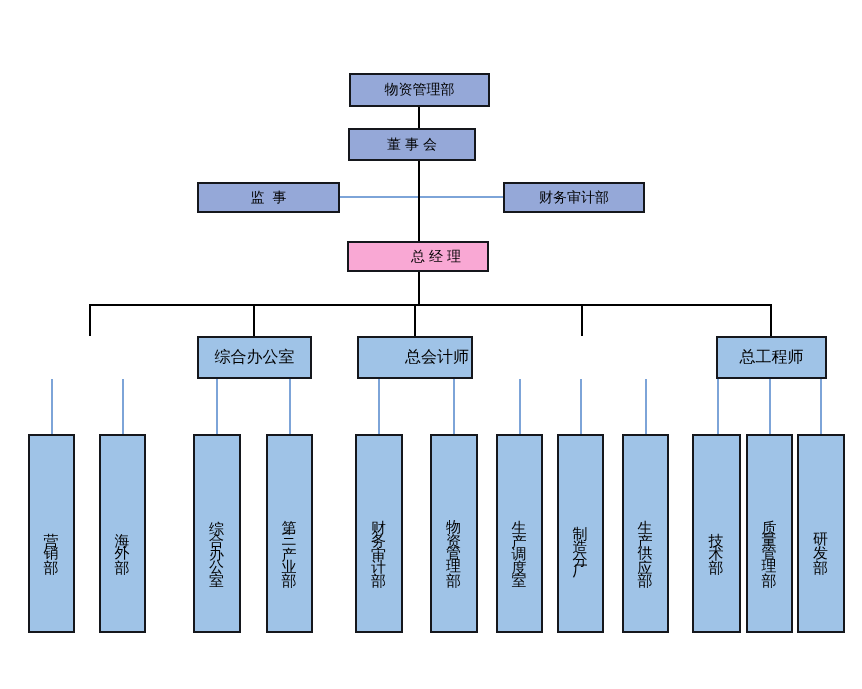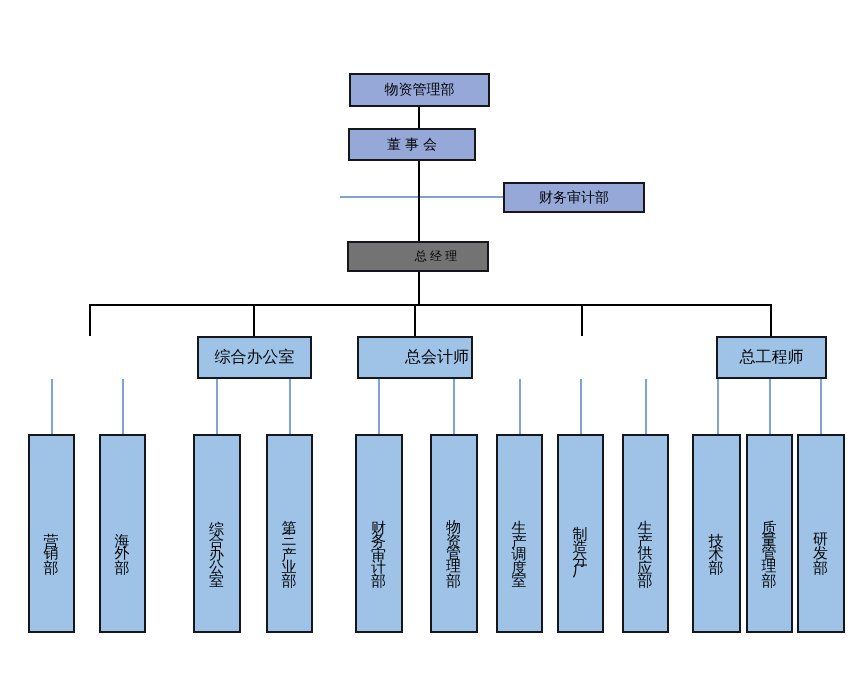--- a/index.html
+++ b/index.html
@@ -15,21 +15,21 @@
     position:absolute;
     box-sizing:border-box;
     border:2px solid #15171c;
     background:#9fc3e7;
     display:flex;
     align-items:center;
     justify-content:center;
   }
   .node span { white-space:pre; }
   .lvl-top  { background:#95a8d8; font-size:14px; }
-  .lvl-gm   { background:#737373; font-size:12px;padding-left:36px; }
+  .lvl-gm   { background:#f9a8d4; font-size:14px;padding-left:36px; }
   .lvl-mgr  { background:#9fc3e7; font-size:16px; }
   .lvl-dept { background:#9fc3e7; font-size:15px; }
   .vtext {
     writing-mode:vertical-rl;
     text-orientation:upright;
     letter-spacing:13px;
     padding-top:13px;
     line-height:1;
   }
   
@@ -93,20 +93,23 @@
   <div class="vline" style="left:414px; top:305px; height:31px;"></div>
   <div class="vline" style="left:581px; top:305px; height:31px;"></div>
   <div class="vline" style="left:770px; top:305px; height:31px;"></div>
 
   <div class="node lvl-top" id="n-shareholders">
     <span>物资管理部</span>
   </div>
   <div class="node lvl-top" id="n-board">
     <span>董 事 会</span>
   </div>
+  <div class="node lvl-top" id="n-supervisor">
+    <span>监  事</span>
+  </div>
   <div class="node lvl-top" id="n-secretary">
     <span>财务审计部</span>
   </div>
   <div class="node lvl-gm" id="n-gm">
     <span>总 经 理</span>
   </div>
 
   <div class="node lvl-mgr" id="n-m2">
     <span>综合办公室</span>
   </div>

